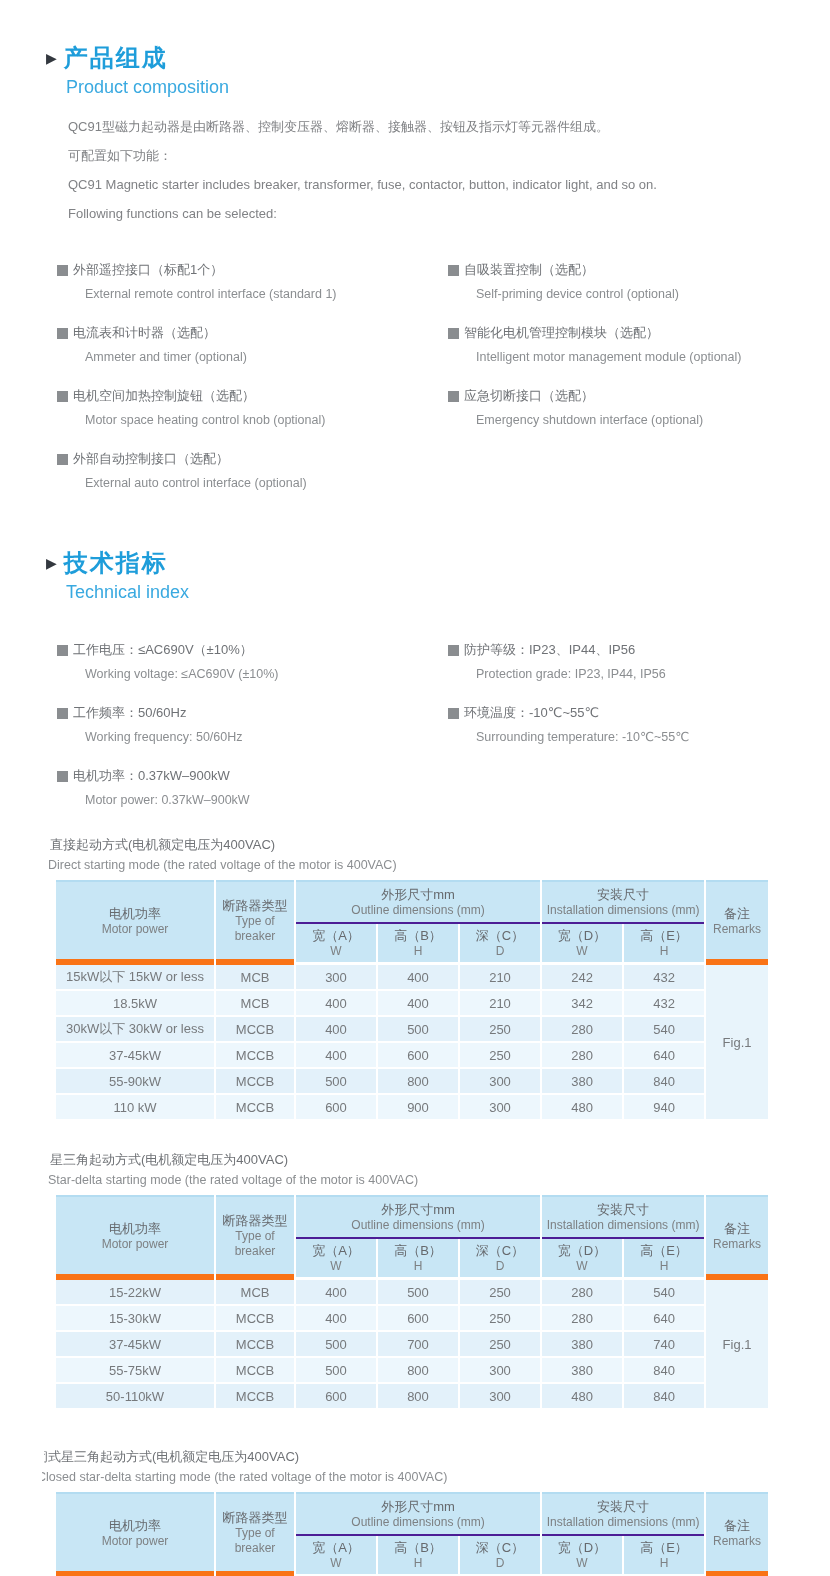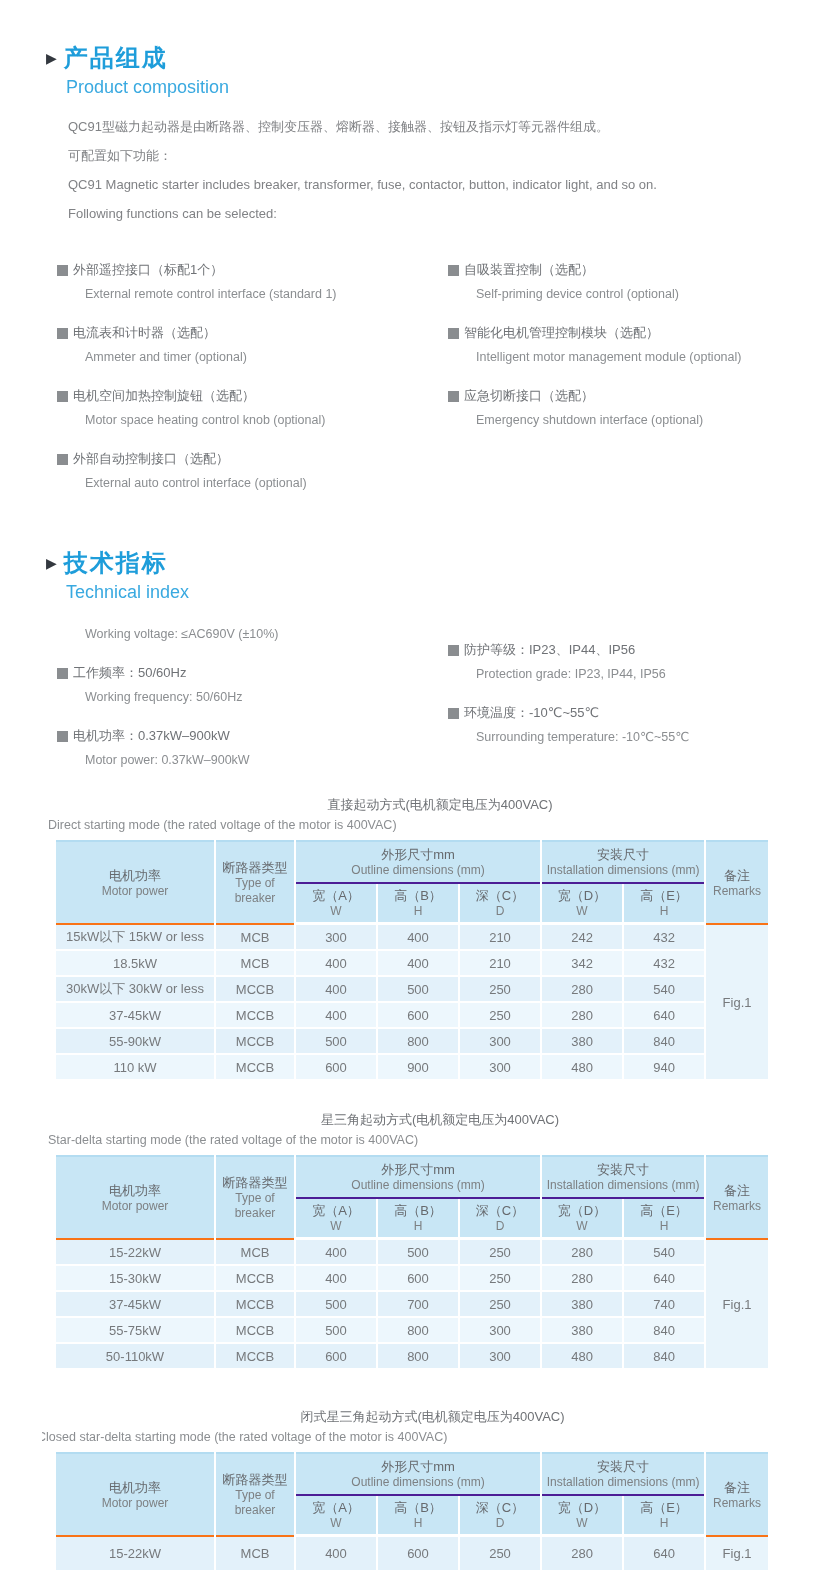--- a/index.html
+++ b/index.html
@@ -26,36 +26,36 @@
   .feat-cn{font-size:13px;color:#6f7276;display:flex;align-items:center;margin-top:22px;line-height:18px;}
   .sq{width:11px;height:11px;background:#8a8d90;margin-right:5px;flex:none;}
   .feat-en{font-size:12.5px;color:#8b8e91;margin:7px 0 8px 28px;line-height:16px;}
   
   .note{margin:54px 0 0 57px;}
   
   .tbl-block{margin-left:0;}
   .tb1{margin-top:20px;}
   .tb2{margin-top:30px;}
   .tb3{margin-top:38px;}
-  .tbl-title-cn{font-size:13px;color:#6f7276;margin-left:50px;line-height:17px;text-align:center;}
+  .tbl-title-cn{font-size:13px;color:#6f7276;margin-left:50px;line-height:17px;}
   .tbl-title-en{font-size:12.5px;color:#8b8e91;margin:4px 0 7px 48px;line-height:16px;}
   .clip{overflow:hidden;display:block;}
   .clip-cn{margin-left:44px;}
   .clip-cn .clip{text-indent:-9px;}
   .clip-en{margin-left:42px !important;}
   .clip-en .clip{text-indent:-5px;}
   
   table.spec{border-collapse:separate;border-spacing:2px 0;table-layout:fixed;width:704px;margin-left:54px;background:#fff;}
   table.spec th{background:#c8e6f5;font-weight:normal;padding:2px 1px;vertical-align:middle;text-align:center;}
   table.spec thead tr:first-child th{border-top:2px solid #b3dcf1;}
   th .h-cn{display:block;font-size:13px;color:#66696d;line-height:17px;}
   th .h-en{display:block;font-size:12px;color:#7d8083;line-height:15px;}
   th.group{border-bottom:2px solid #4c1d95;height:36px;}
   th.subh{height:34px;border-bottom:3px solid #ffffff;}
-  th.span2{border-bottom:2px solid #f97316;}
+  th.span2{border-bottom:6px solid #f97316;}
   table.spec td{
     text-align:center;font-size:13px;color:#76797c;
     height:24px;border-bottom:2px solid #ffffff;padding:0 1px;vertical-align:middle;
   }
   table.spec tr:nth-child(odd) td{background:#e3f1fa;}
   table.spec tr:nth-child(even) td{background:#edf7fd;}
   table.spec td.remark{background:#e8f4fb !important;font-size:13px;color:#76797c;}
   table.spec.tall td{height:33px;}
 </style>
 </head>
@@ -120,20 +120,24 @@
 
   <section class="sec2">
     <div class="sec-head">
       <span class="tri">▶</span>
       <h1 class="sec-title">技术指标</h1>
     </div>
     <div class="sec-sub">Technical index</div>
 
     <div class="cols">
       <div class="col-l" id="specs-left">
+          <div class="feat-cn">
+            <span class="sq"></span>
+            <span>工作电压：≤AC690V（±10%）</span>
+          </div>
           <div class="feat-en">Working voltage: ≤AC690V (±10%)</div>
           <div class="feat-cn">
             <span class="sq"></span>
             <span>工作频率：50/60Hz</span>
           </div>
           <div class="feat-en">Working frequency: 50/60Hz</div>
           <div class="feat-cn">
             <span class="sq"></span>
             <span>电机功率：0.37kW–900kW</span>
           </div>

